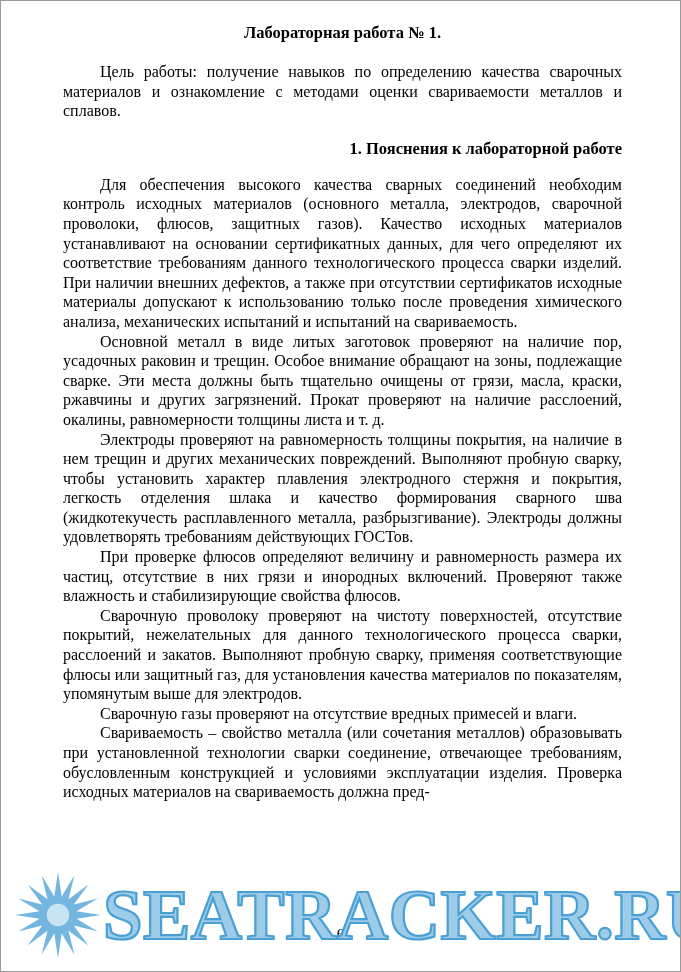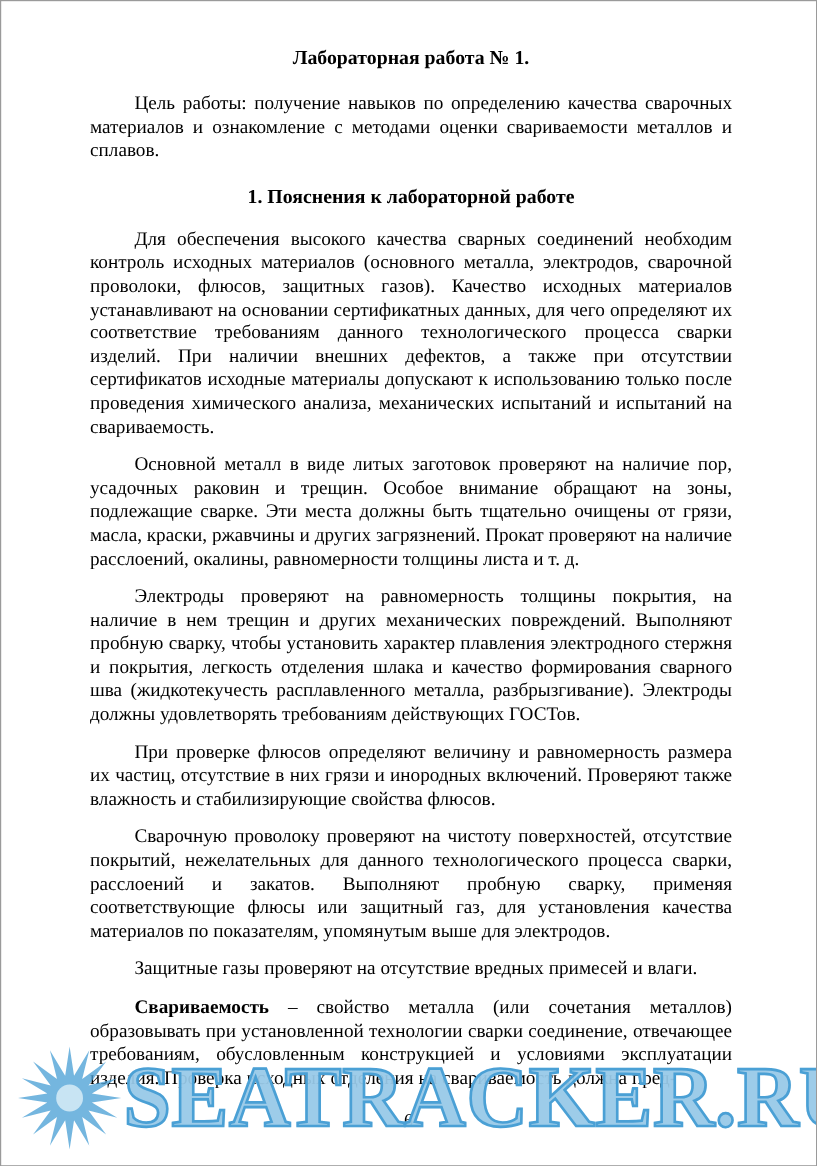--- a/index.html
+++ b/index.html
@@ -15,48 +15,48 @@
     background: #ffffff;
     border: 1px solid #9a9a9a;
     box-sizing: border-box;
     overflow: hidden;
     font-family: "Liberation Serif", "DejaVu Serif", serif;
     color: #000000;
   }
   .content {
     position: relative;
     z-index: 1;
-    padding: 36px 58px 0 62px;
+    padding: 21px 58px 0 62px;
   }
   .title {
     text-align: center;
     font-weight: bold;
     font-size: 16.5px;
     line-height: 22px;
   }
   .intro-block {
     margin-top: 18px;
   }
   .section-heading {
-    text-align: center;
+    text-align: right;
     font-weight: bold;
     font-size: 16.5px;
     line-height: 22px;
     margin-top: 17px;
     margin-bottom: 15px;
   }
   p.body-par {
-    margin: 12px;
+    margin: 0;
     text-indent: 37px;
     text-align: justify;
     font-size: 16px;
     line-height: 19.6px;
   }
   .bold-term {
-    font-weight: bold;
+    font-weight: normal;
   }
   .page-number {
     position: absolute;
     left: 0;
     right: 0;
     bottom: 28px;
     text-align: center;
     font-size: 15px;
     z-index: 2;
   }
@@ -107,22 +107,22 @@
       <p class="body-par">Цель работы: получение навыков по определению качества сварочных материалов и ознакомление с методами оценки свариваемости металлов и сплавов.</p>
     </div>
 
     <div class="section-heading">1. Пояснения к лабораторной работе</div>
 
     <p class="body-par">Для обеспечения высокого качества сварных соединений необходим контроль исходных материалов (основного металла, электродов, сварочной проволоки, флюсов, защитных газов). Качество исходных материалов устанавливают на основании сертификатных данных, для чего определяют их соответствие требованиям данного технологического процесса сварки изделий. При наличии внешних дефектов, а также при отсутствии сертификатов исходные материалы допускают к использованию только после проведения химического анализа, механических испытаний и испытаний на свариваемость.</p>
     <p class="body-par">Основной металл в виде литых заготовок проверяют на наличие пор, усадочных раковин и трещин. Особое внимание обращают на зоны, подлежащие сварке. Эти места должны быть тщательно очищены от грязи, масла, краски, ржавчины и других загрязнений. Прокат проверяют на наличие расслоений, окалины, равномерности толщины листа и т. д.</p>
     <p class="body-par">Электроды проверяют на равномерность толщины покрытия, на наличие в нем трещин и других механических повреждений. Выполняют пробную сварку, чтобы установить характер плавления электродного стержня и покрытия, легкость отделения шлака и качество формирования сварного шва (жидкотекучесть расплавленного металла, разбрызгивание). Электроды должны удовлетворять требованиям действующих ГОСТов.</p>
     <p class="body-par">При проверке флюсов определяют величину и равномерность размера их частиц, отсутствие в них грязи и инородных включений. Проверяют также влажность и стабилизирующие свойства флюсов.</p>
     <p class="body-par">Сварочную проволоку проверяют на чистоту поверхностей, отсутствие покрытий, нежелательных для данного технологического процесса сварки, расслоений и закатов. Выполняют пробную сварку, применяя соответствующие флюсы или защитный газ, для установления качества материалов по показателям, упомянутым выше для электродов.</p>
-    <p class="body-par">Защитные газы проверяют на отсутствие вредных примесей и влаги.</p>
-    <p class="body-par"><span class="bold-term">Свариваемость</span><span> – свойство металла (или сочетания металлов) образовывать при установленной технологии сварки соединение, отвечающее требованиям, обусловленным конструкцией и условиями эксплуатации изделия. Проверка исходных отделения на свариваемость должна пред-</span></p>
+    <p class="body-par">Сварочную газы проверяют на отсутствие вредных примесей и влаги.</p>
+    <p class="body-par"><span class="bold-term">Свариваемость</span><span> – свойство металла (или сочетания металлов) образовывать при установленной технологии сварки соединение, отвечающее требованиям, обусловленным конструкцией и условиями эксплуатации изделия. Проверка исходных материалов на свариваемость должна пред-</span></p>
 
   </div>
 
   <div class="page-number">6</div>
 
   <div class="watermark">
     <svg class="wm-logo" viewBox="0 0 100 100" aria-hidden="true">
       <polygon fill="#4aa0d5" fill-opacity="0.9" points="
         100,50 71.6,54.3 96.2,69.1 68.3,62.2 85.4,85.4 62.2,68.3 69.1,96.2 54.3,71.6
         50,100 45.7,71.6 30.9,96.2 37.8,68.3 14.6,85.4 31.7,62.2 3.8,69.1 28.4,54.3

